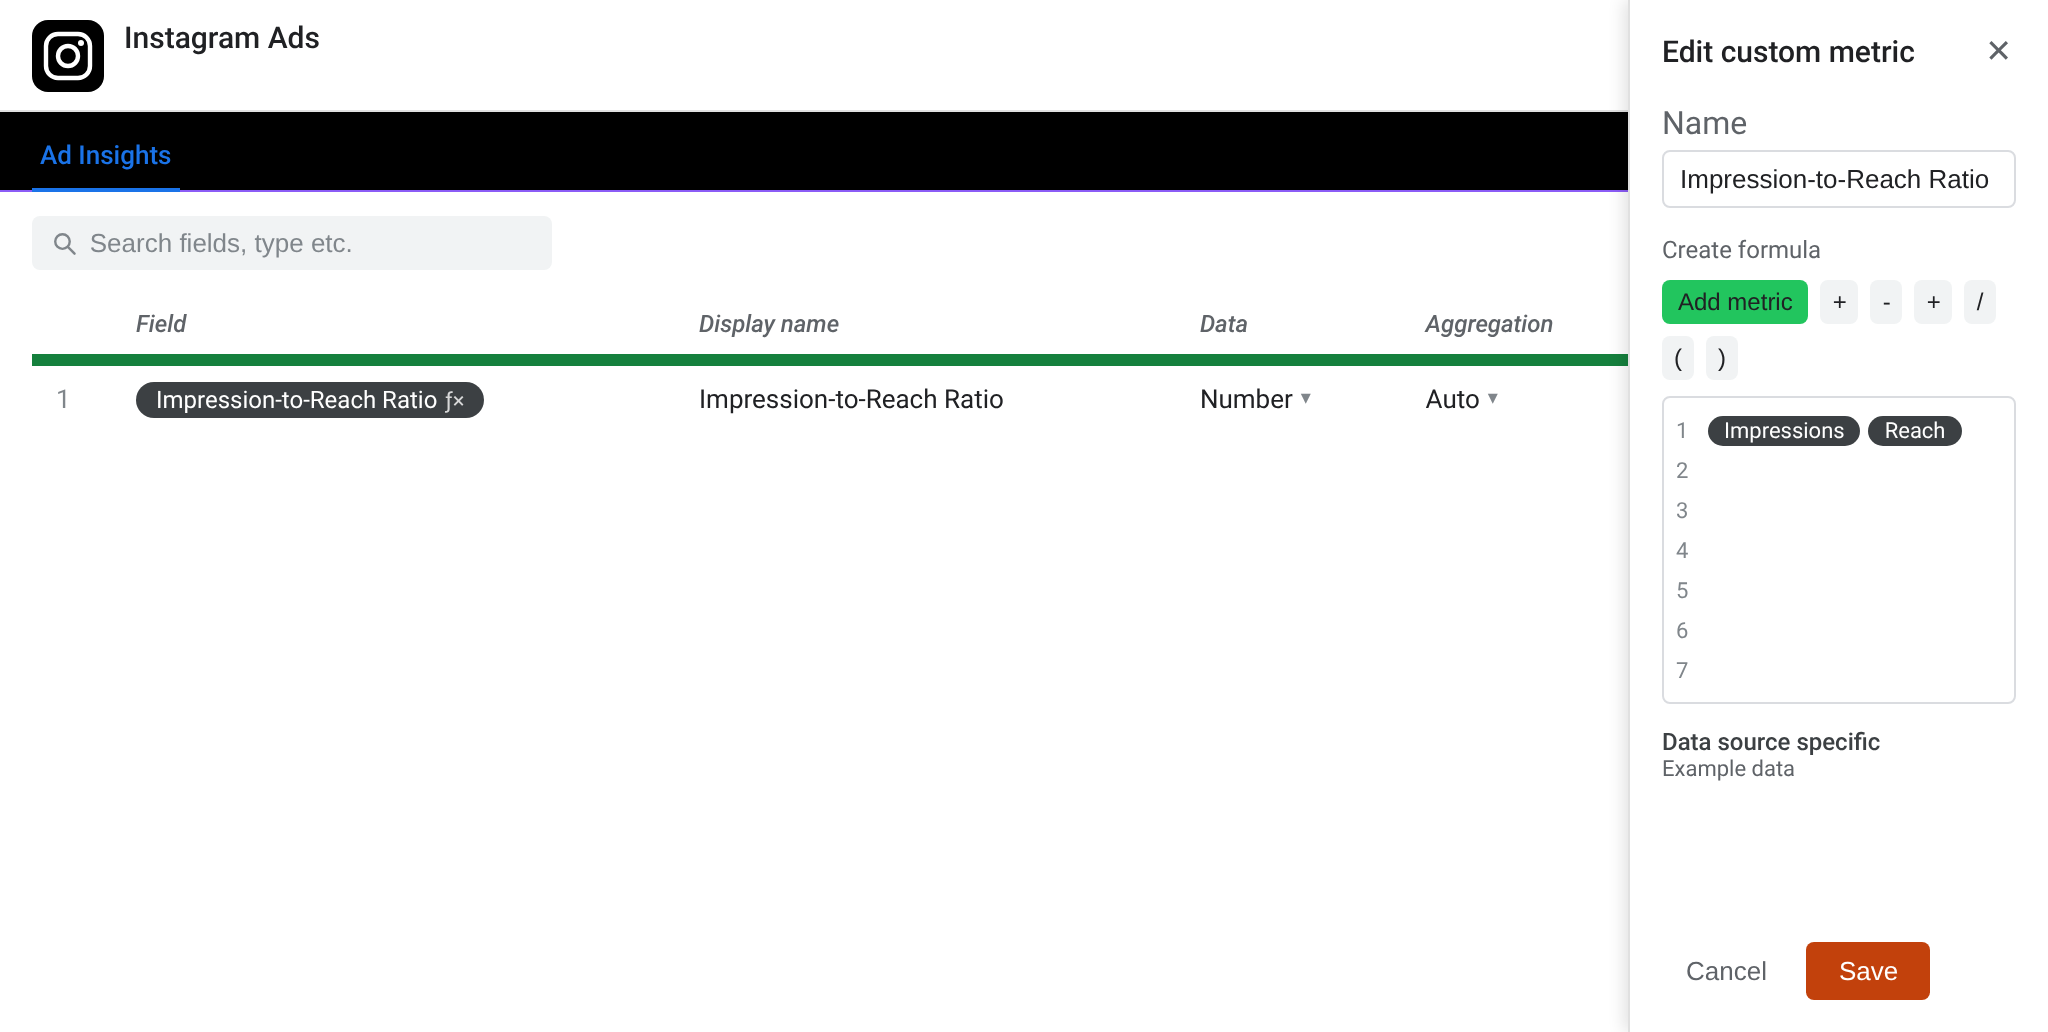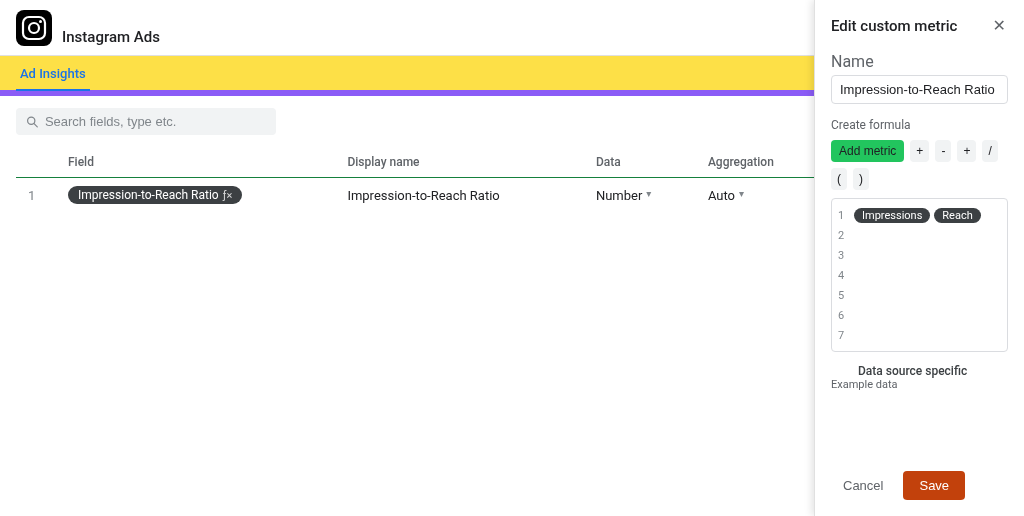--- a/index.html
+++ b/index.html
@@ -19,37 +19,37 @@
       background: #fff;
       border-bottom: 1px solid #e0e0e0;
       padding: 0 16px;
       display: flex;
       align-items: center;
       height: 56px;
       flex-shrink: 0;
     }
     .logo-wrap {
       display: flex;
-      align-items: flex-end;
+      align-items: flex-start;
       gap: 10px;
     }
     .logo-icon {
       width: 36px;
       height: 36px;
     }
     .app-title {
       font-size: 15px;
       font-weight: 500;
       color: #202124;
     }
 
     
     .tabs-bar {
-      background: #fde047;
-      border-bottom: 6px solid #8b5cf6;
+      background: #000000;
+      border-bottom: 1px solid #8b5cf6;
       padding: 0 16px;
       display: flex;
       align-items: flex-end;
       height: 40px;
       flex-shrink: 0;
     }
     .tab-item {
       padding: 8px 4px;
       margin-right: 24px;
       font-size: 13px;
@@ -106,21 +106,22 @@
     
     .table-wrap {
       padding: 0 16px;
     }
     table {
       width: 100%;
       border-collapse: collapse;
       font-size: 13px;
     }
     thead tr {
-      border-bottom: 1px solid #15803d;
+      border-bottom: 6px solid #15803d;
+      font-style: italic;
     }
     th {
       text-align: left;
       padding: 8px 12px;
       font-weight: 500;
       color: #5f6368;
       font-size: 12px;
     }
     td {
       padding: 8px 12px;
@@ -279,21 +280,20 @@
       background: #3c4043;
     }
 
     .data-source-section {
       margin-bottom: 16px;
     }
     .ds-label {
       font-size: 12px;
       color: #3c4043;
       font-weight: 500;
-      margin-left: 27px;
     }
     .ds-sub {
       font-size: 11px;
       color: #5f6368;
     }
 
     .panel-actions {
       display: flex;
       align-items: center;
       gap: 8px;

